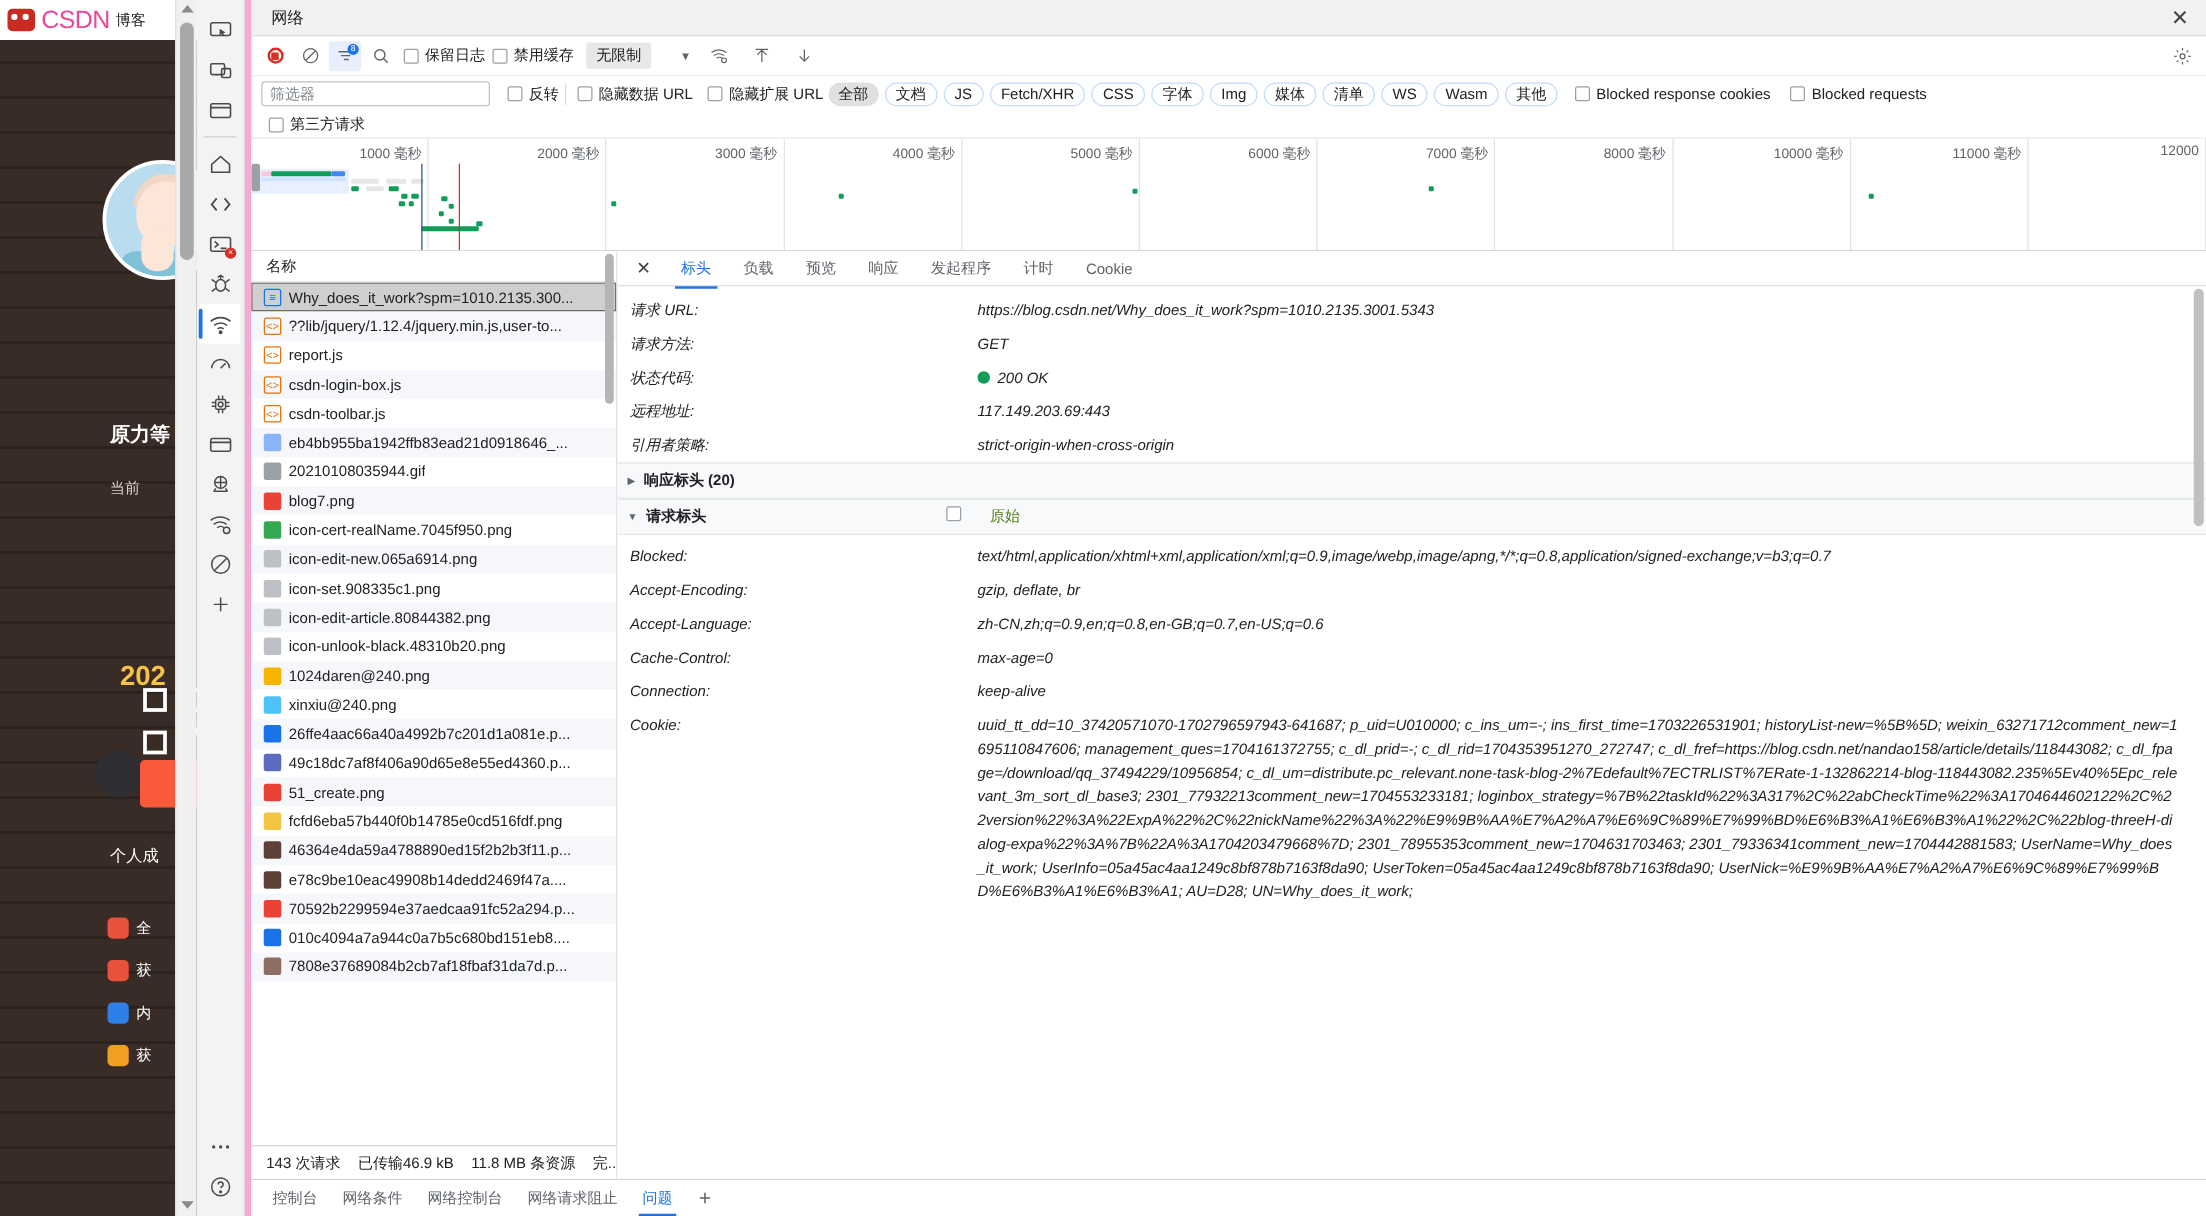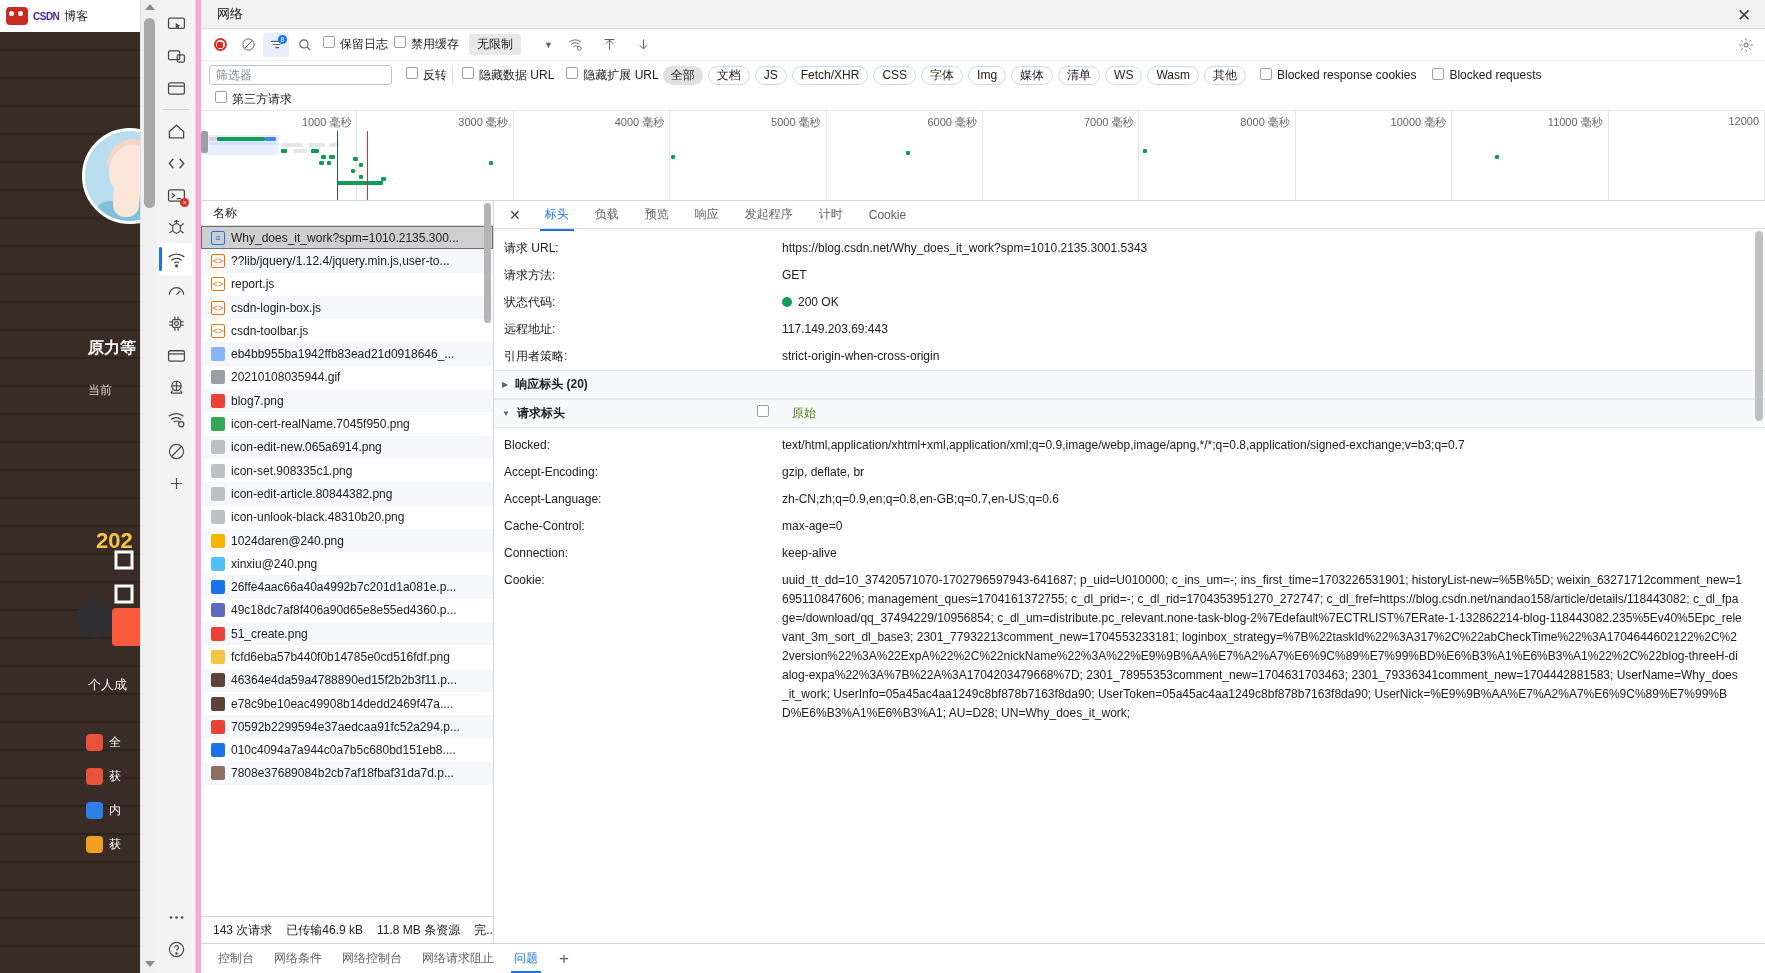--- a/index.html
+++ b/index.html
@@ -21,21 +21,21 @@
       repeating-linear-gradient(90deg, #3d2f28 0 60px, #2a211c 60px 63px);
     opacity:.95; }
   .pg-header { position:absolute; left:0; top:0; width:175px; height:32px;
     background:#ffffff; display:flex; align-items:center; padding-left:6px; gap:5px; }
   .csdn-logo { width:22px; height:18px; border-radius:4px; background:#c92a21;
     position:relative; }
   .csdn-logo:before{ content:""; position:absolute; left:3px; top:4px; width:5px;height:5px;
     border-radius:50%; background:#fff; }
   .csdn-logo:after{ content:""; position:absolute; left:12px; top:4px; width:5px;height:5px;
     border-radius:50%; background:#fff; }
-  .csdn-word { font-size:10px; font-weight:bold; color:#4c1d95; letter-spacing:-.5px;}
+  .csdn-word { font-size:20px; font-weight:normal; color:#ec4899; letter-spacing:-.5px;}
   .csdn-nav { font-size:12px; color:#222; }
   .pg-avatar { position:absolute; left:82px; top:128px; width:96px; height:96px;
     border-radius:50%; background:#b9ddee; border:3px solid #fff; overflow:hidden; }
   .pg-avatar .face { position:absolute; left:24px; top:14px; width:48px; height:52px;
     border-radius:50% 50% 46% 46%; background:#fbe6d8; }
   .pg-avatar .hair { position:absolute; left:22px; top:8px; width:52px; height:26px;
     border-radius:26px 26px 0 0; background:#f2d7c6; }
   .pg-avatar .hand { position:absolute; left:28px; top:52px; width:26px; height:34px;
     border-radius:12px; background:#fbe6d8; }
   .pg-avatar .body { position:absolute; left:10px; top:70px; width:76px; height:32px;
@@ -98,21 +98,21 @@
   .tbtn { width:26px; height:24px; display:flex; align-items:center; justify-content:center;
     border-radius:3px; color:#5f6368; position:relative;}
   .tbtn svg{ width:15px;height:15px;}
   .tbtn.active { background:#e8eefc; }
   .rec-dot { width:13px; height:13px; border-radius:50%; border:2px solid #d93025;
     display:flex;align-items:center;justify-content:center;}
   .rec-dot i { width:6px;height:6px;background:#d93025; border-radius:1px; display:block;}
   .filt-badge { position:absolute; right:2px; top:2px; width:9px;height:9px;border-radius:50%;
     background:#1a73e8;color:#fff;font-size:7px;line-height:9px;text-align:center;}
   .tsep { width:1px; height:17px; background:#dadce0; margin:0 5px; }
-  .ckbox { display:flex; gap:5px; color:#202124; font-size:12px;
+  .ckbox { display:flex; align-items:center; gap:5px; color:#202124; font-size:12px;
     margin-left:4px; }
   .cbx { width:12px;height:12px;border:1px solid #9aa0a6; border-radius:2px; background:#fff;
     flex:none;}
   .throttle { display:flex;align-items:center; gap:3px; margin-left:8px; }
   .throttle .sel { background:#e8e8e8; padding:2px 8px; font-size:12px; color:#202124;
     border-radius:2px;}
   .throttle .caret { font-size:9px; color:#5f6368; margin-left:20px;}
   .gear-right { position:absolute; right:8px; top:5px; width:22px;height:22px;
     display:flex;align-items:center;justify-content:center; color:#5f6368;}
 
@@ -182,21 +182,21 @@
     color:#5f6368; position:relative;}
   .dtab.act { color:#1a73e8; }
   .dtab.act:after { content:""; position:absolute; left:8px; right:8px; bottom:0;
     height:2px; background:#1a73e8;}
   .dtab.closer { padding:0 11px; color:#3c4043; font-size:14px;}
   .dbody { flex:1; overflow:hidden; font-size:12px; color:#202124; position:relative;}
   .sec-head { height:29px; display:flex; align-items:center; gap:7px;
     padding-left:8px; background:#f8f9fa; border-top:1px solid #e4e6e8;
     border-bottom:1px solid #e4e6e8; font-weight:bold; color:#202124;}
   .tri { font-size:8px; color:#5f6368; }
-  .hrow { display:flex; padding:4px 0 4px 10px; align-items:flex-start; line-height:19px;}
+  .hrow { display:flex; padding:4px 0 4px 10px; align-items:flex-start; line-height:19px;font-style:italic;}
   .hkey { width:278px; flex:none; color:#202124; }
   .hval { flex:1; color:#202124; word-break:break-all; padding-right:22px;}
   .dot-ok { display:inline-block; width:10px;height:10px;border-radius:50%;
     background:#0f9d58; margin-right:6px; vertical-align:-1px;}
   .raw-ck { display:flex; align-items:flex-start; gap:23px; color:#4d7c0f; font-weight:normal;
     margin-left:185px;}
   .d-scroll { position:absolute; right:1px; top:0; width:10px; height:100%;}
   .d-scroll .th { position:absolute; right:1px; top:30px; width:8px; height:190px;
     background:#c0c0c0; border-radius:4px;}
 
@@ -489,20 +489,23 @@
         <span>第三方请求</span>
       </label>
     </div>
 
     <div class="overview">
       <div class="ov-grid" id="ov-grid">
           <div class="ov-cell">
             <span class="lbl">1000 毫秒</span>
           </div>
           <div class="ov-cell">
+            <span class="lbl">2000 毫秒</span>
+          </div>
+          <div class="ov-cell">
             <span class="lbl">3000 毫秒</span>
           </div>
           <div class="ov-cell">
             <span class="lbl">4000 毫秒</span>
           </div>
           <div class="ov-cell">
             <span class="lbl">5000 毫秒</span>
           </div>
           <div class="ov-cell">
             <span class="lbl">6000 毫秒</span>

